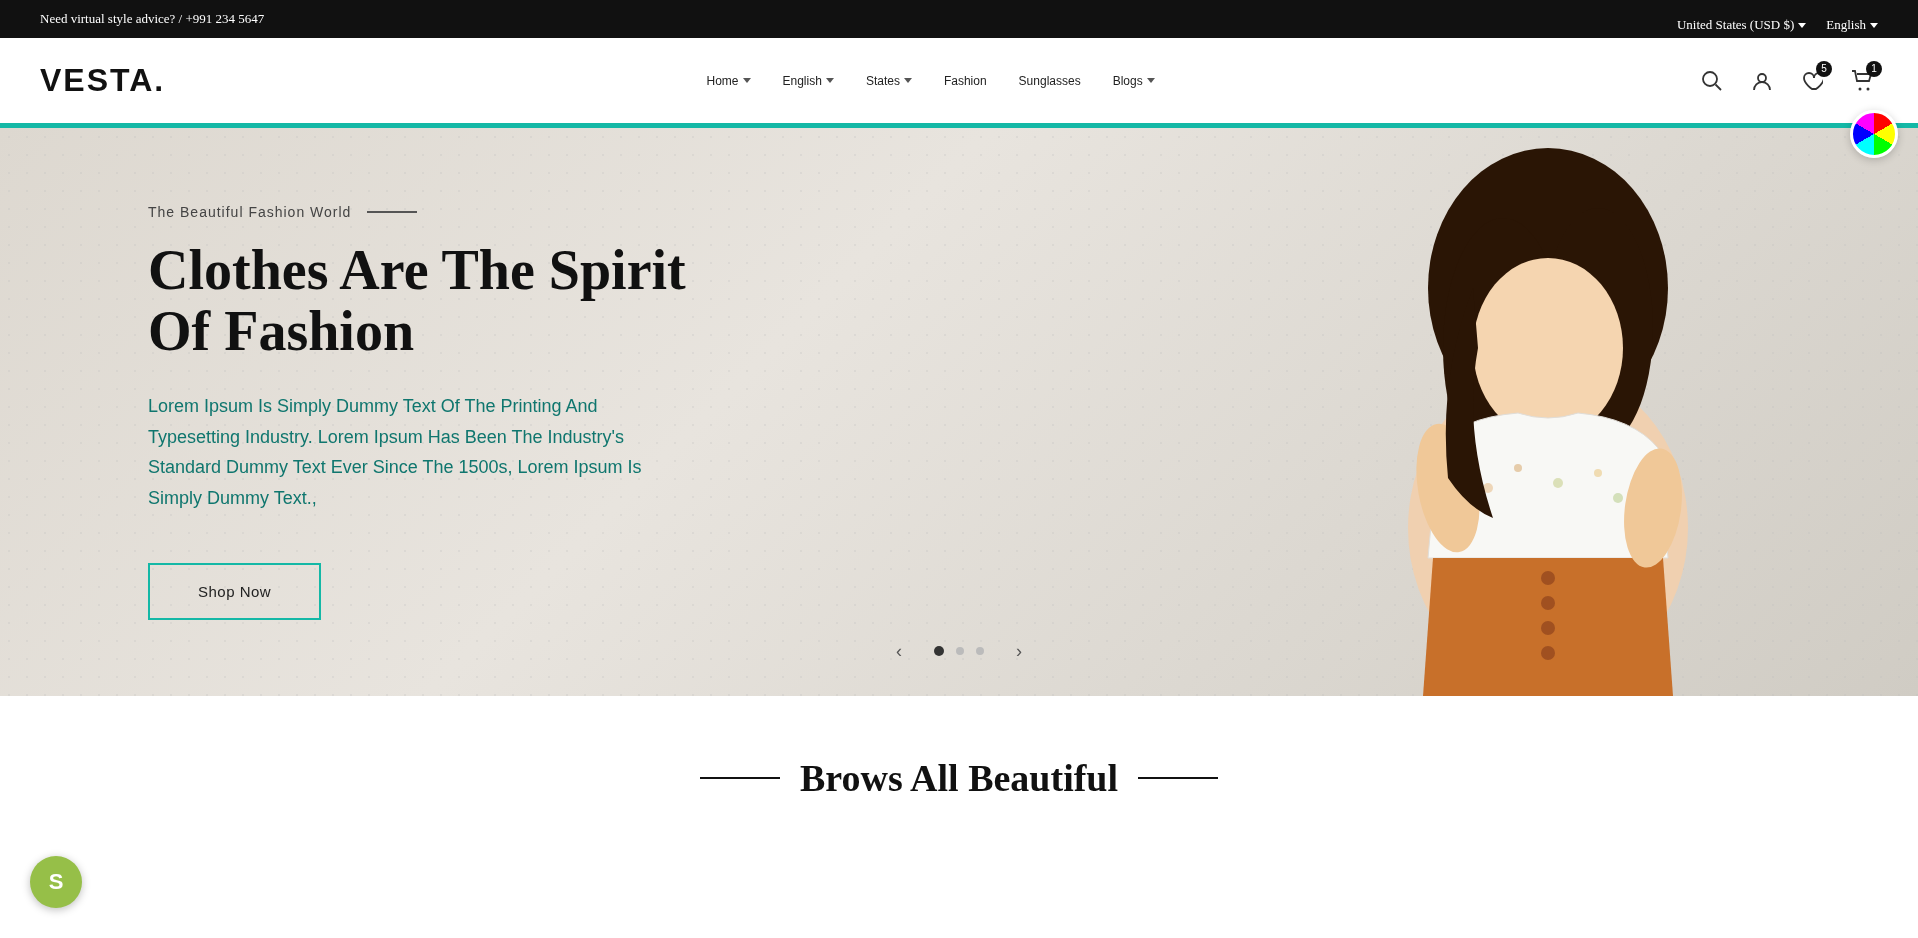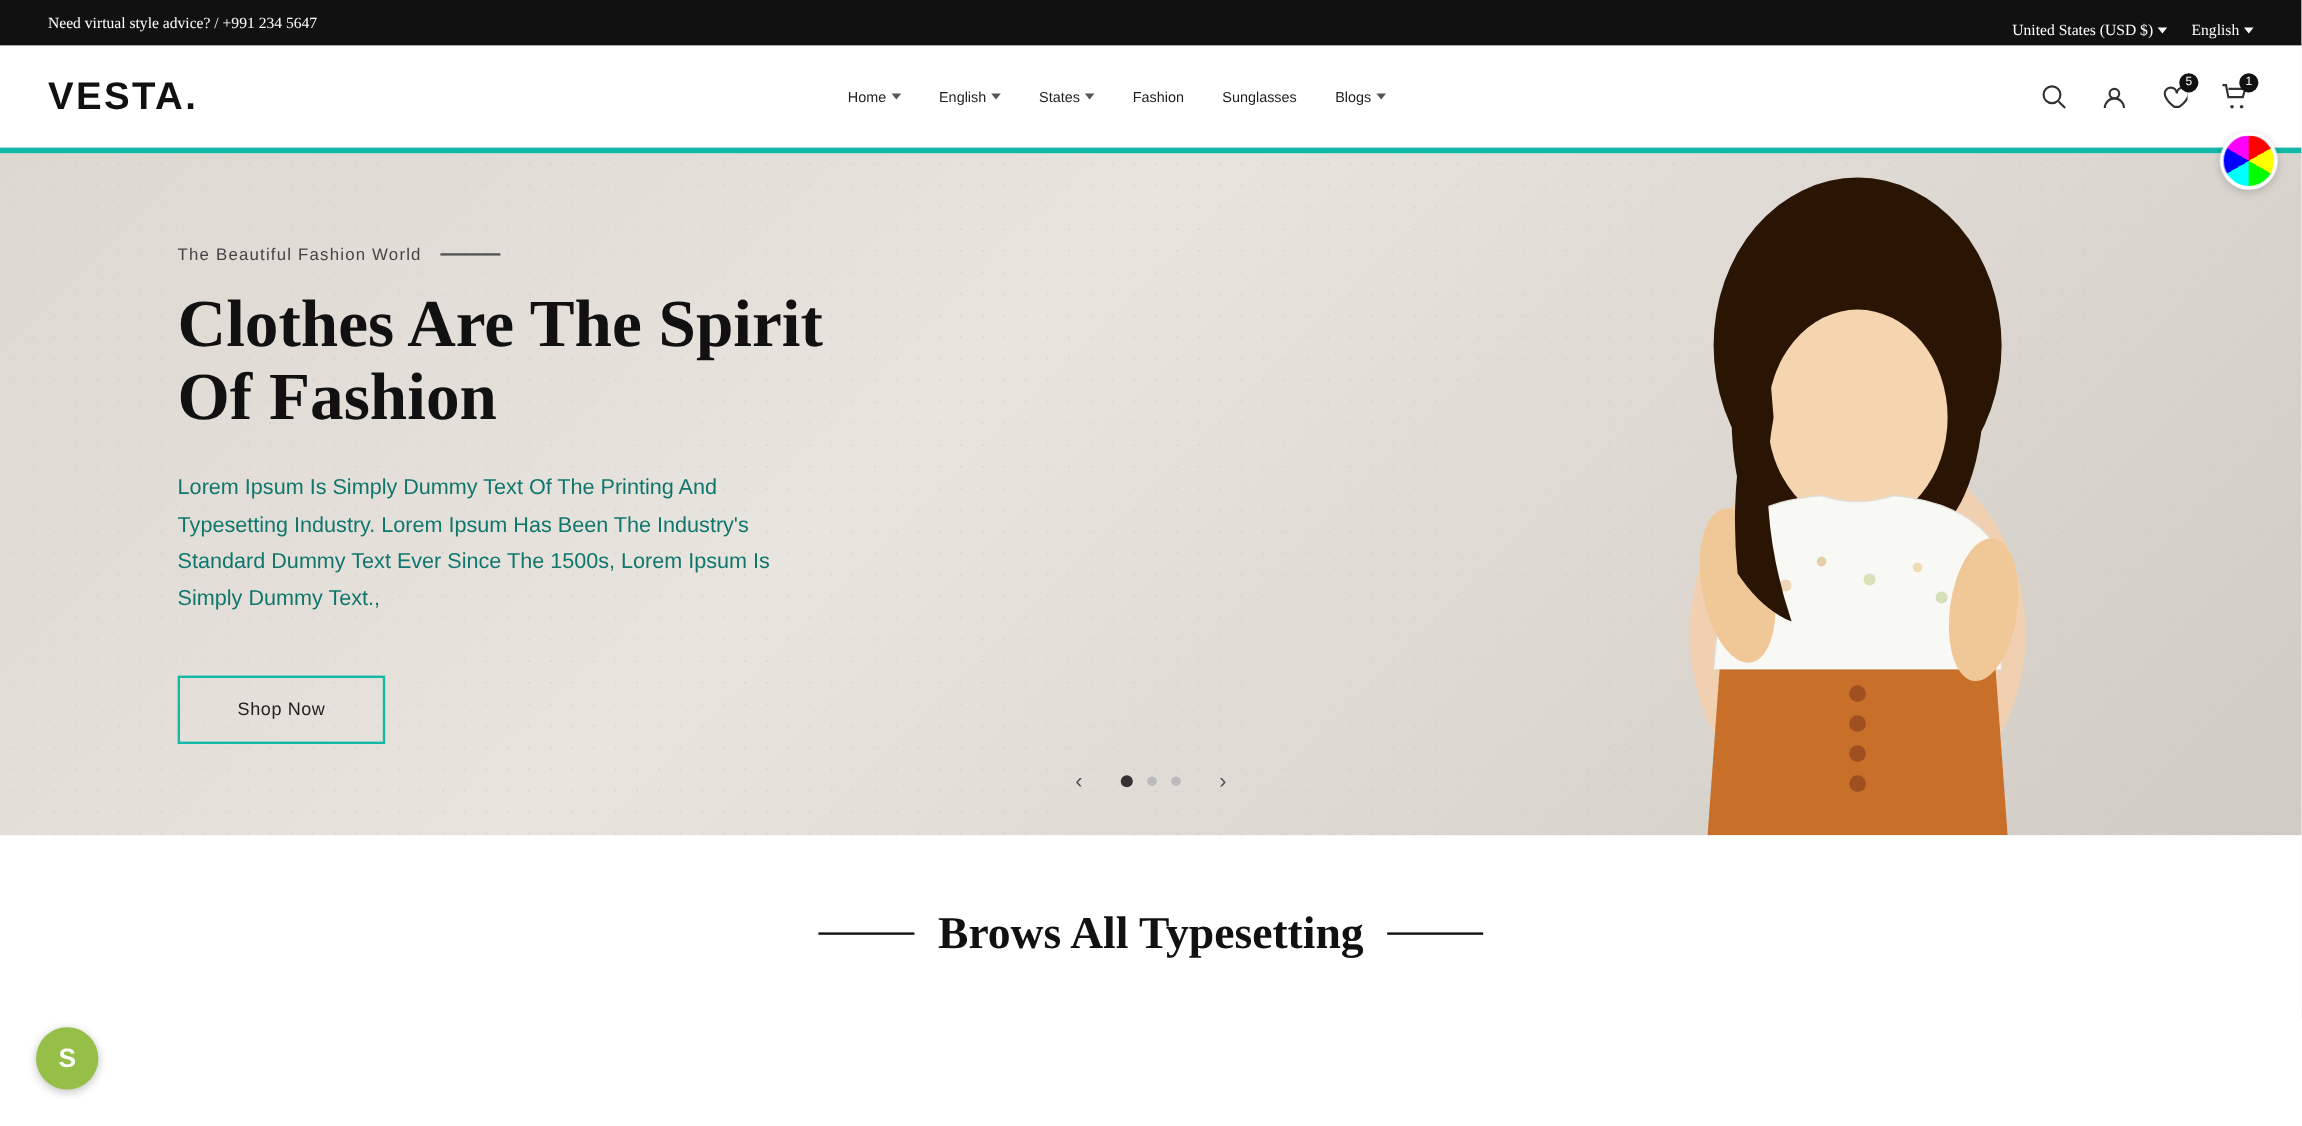--- a/index.html
+++ b/index.html
@@ -361,21 +361,21 @@
       <div class="slider-dot"></div>
       <div class="slider-dot"></div>
     </div>
     <button class="slider-arrow">›</button>
   </div>
 </section>
 
 <div class="bottom-section">
   <h2 class="bottom-title">
     <span class="title-line"></span>
-    <span>Brows All Typesetting</span>
+    <span>Brows All Beautiful</span>
     <span class="title-line"></span>
   </h2>
 </div>
 
 <div class="color-wheel"></div>
 
 <div class="shopify-badge">
   <span class="shopify-s">S</span>
 </div>
 

